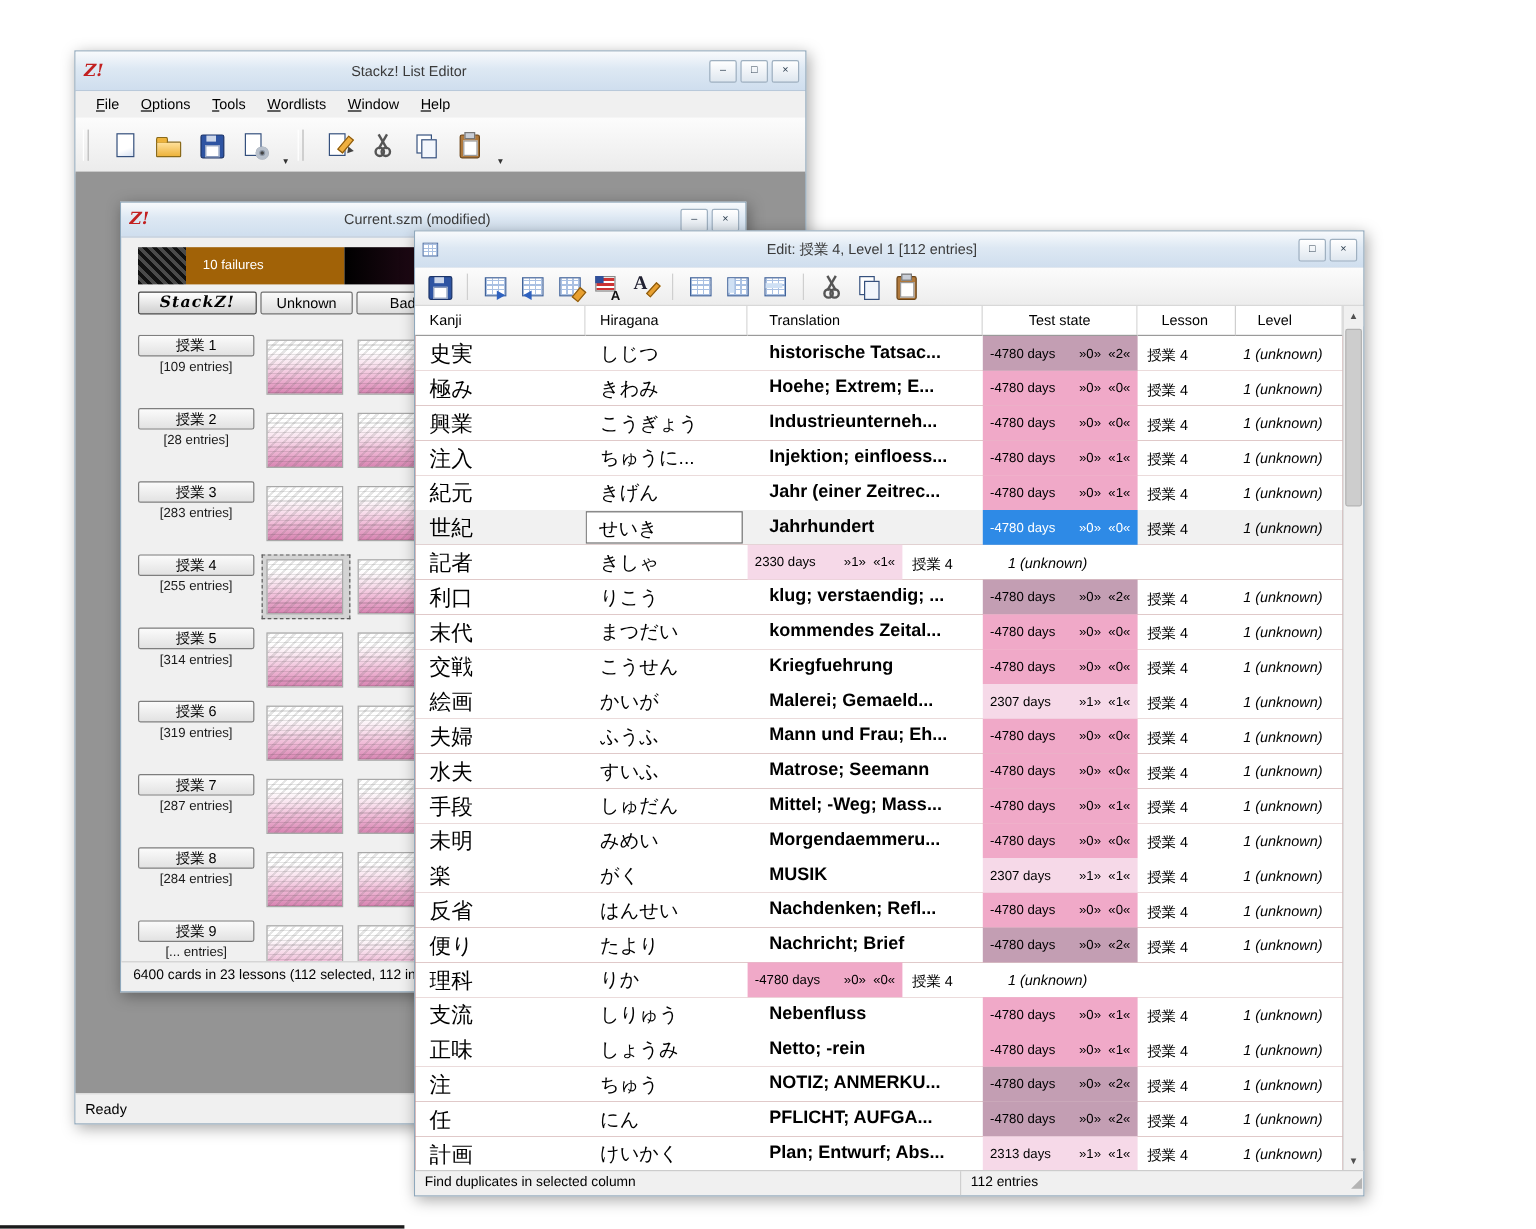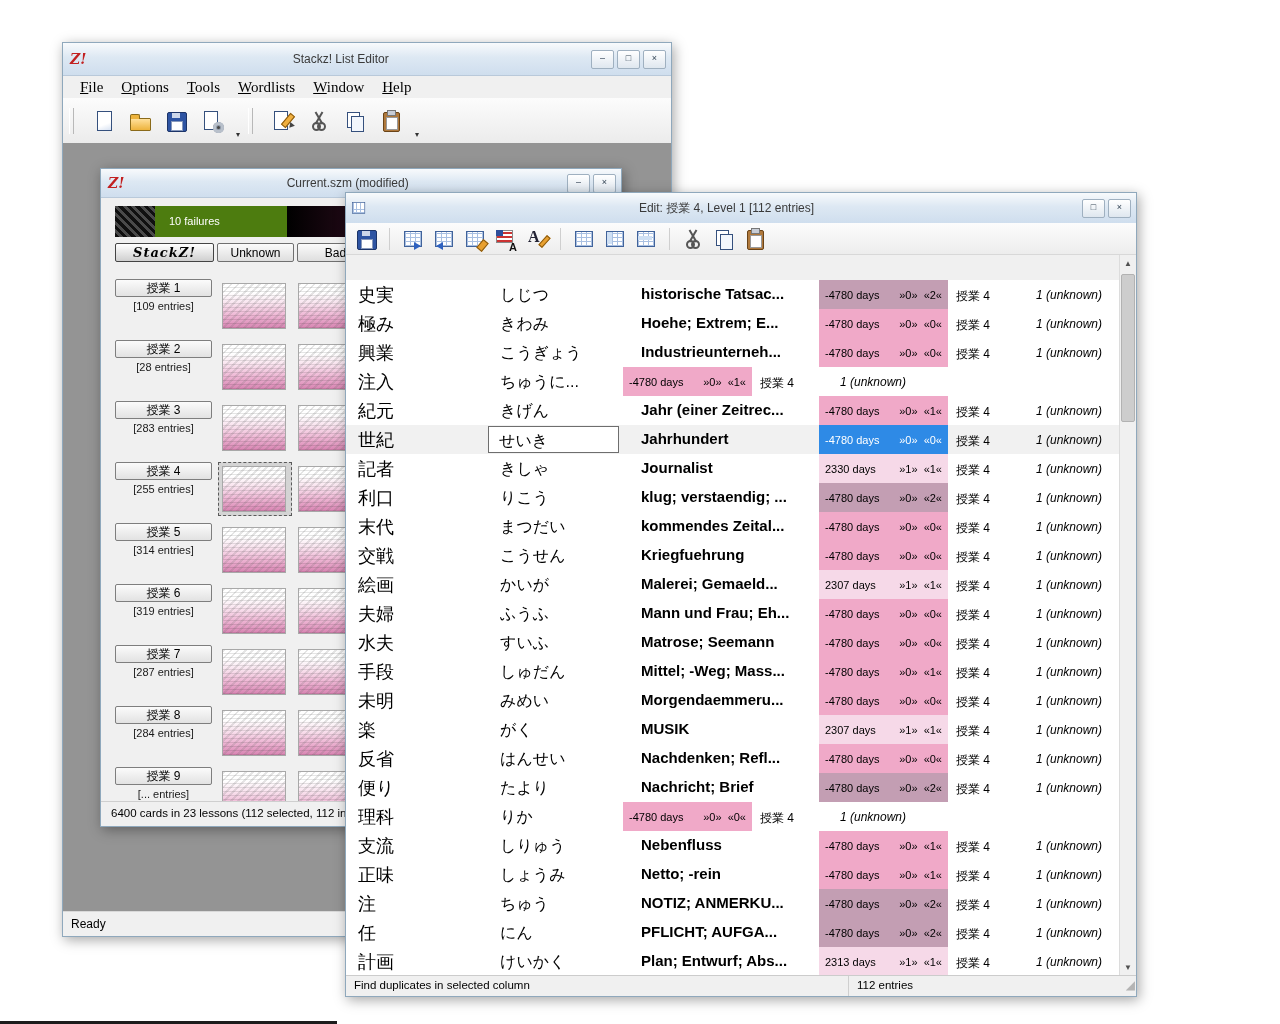--- a/index.html
+++ b/index.html
@@ -82,40 +82,40 @@
     font:bold 11px "Liberation Sans",sans-serif;color:#111;}
   .icon-font-edit::before{content:"A";position:absolute;left:3px;top:1px;
     font:bold 16px "Liberation Serif",serif;color:#223;}
   .icon-font-edit .p1{right:2px;bottom:3px;width:3px;height:11px;background:#e8a030;
     border:1px solid #8a5a10;transform:rotate(42deg);}
 
   
   #main-win{left:62px;top:42px;width:608px;height:893px;}
   #main-win .titlebar{height:32px;}
   #main-menubar{height:22px;display:flex;align-items:center;padding-left:8px;background:#f0f0f0;}
-  .menu-item{padding:11px 9px;font-size:15px;font-family:Liberation Serif, serif;}
+  .menu-item{padding:11px 9px;font-size:12px;}
   #main-toolbar{height:46px;display:flex;align-items:center;background:linear-gradient(#fcfcfc,#ebebeb);
     border-bottom:1px solid #d6d6d6;padding-left:4px;}
   .tgroup{display:flex;align-items:center;gap:12px;padding:4px 4px 4px 2px;height:38px;}
   .tgroup::before{content:"";width:3px;height:26px;border-left:1px solid #fff;
     border-right:1px solid #b8b8b8;margin-right:6px;}
   .tchev{align-self:flex-end;font-size:8px;color:#333;margin:0 2px 1px 0;}
   .tchev::before{content:"▾";}
   #main-client{position:absolute;left:0;right:0;top:100px;bottom:25px;background:#949494;overflow:hidden;}
   #main-status{position:absolute;left:0;right:0;bottom:0;height:25px;background:#f0f0f0;
     border-top:1px solid #d9d9d9;font-size:12px;padding:5px 8px;box-sizing:border-box;}
 
   
   #stack-win{left:100px;top:168px;width:520px;height:657px;}
   #stack-win .titlebar{height:28px;}
   #stack-body{position:absolute;left:0;right:0;top:28px;bottom:0;overflow:hidden;}
   #failures-bar{position:absolute;left:14px;top:9px;width:492px;height:31px;display:flex;}
   #failures-hatch{width:40px;height:100%;
     background:repeating-linear-gradient(45deg,#101010 0 3px,#4a4a4a 3px 6px);}
-  #failures-black{width:132px;height:100%;background:#4d7c0f;color:#fff;font-size:11px;
+  #failures-black{width:132px;height:100%;background:#a16207;color:#fff;font-size:11px;
     line-height:31px;padding-left:14px;box-sizing:border-box;white-space:nowrap;}
   #failures-grad{flex:1;height:100%;
     background:linear-gradient(90deg,#000 0%,#240a18 22%,#5a1438 48%,#a84878 72%,#e8b0cc 90%,#f8e4ee 100%);}
   .btn3d{position:absolute;height:19px;background:linear-gradient(#fbfbfb,#dedede);
     border:1px solid #707070;border-radius:2px;font-size:12px;text-align:center;line-height:18px;
     box-sizing:border-box;}
   #stackz-btn{left:14px;top:46px;width:99px;font-family:"DejaVu Serif",serif;font-style:italic;
     font-weight:bold;letter-spacing:1px;font-size:13px;background:linear-gradient(#fff,#cfcfcf);
     border:1px solid #444;}
   #unknown-btn{left:116px;top:46px;width:77px;}
@@ -169,21 +169,21 @@
   .td.level{width:89px;font-size:12px;padding:8px 0 0 6px;font-style:italic;}
   #vscroll{position:absolute;right:0;top:62px;bottom:20px;width:17px;background:#f0f0f0;
     border-left:1px solid #dcdcdc;box-sizing:border-box;}
   .sb-btn{position:absolute;left:0;right:0;height:17px;text-align:center;font-size:8px;
     color:#505050;line-height:17px;background:#f0f0f0;}
   .sb-up{top:0;}.sb-down{bottom:0;}
   #sb-thumb{position:absolute;left:1px;right:1px;top:19px;height:146px;background:#cdcdcd;
     border:1px solid #b2b2b2;border-radius:2px;}
   #edit-status{position:absolute;left:0;right:0;bottom:0;height:20px;background:#f0f0f0;
     border-top:1px solid #cccccc;display:flex;font-size:11.5px;}
-  #edit-status .left{width:503px;border-right:1px solid #cfcfcf;padding:3px 8px;box-sizing:border-box;
+  #edit-status .left{width:455px;border-right:1px solid #cfcfcf;padding:3px 8px;box-sizing:border-box;
     overflow:hidden;white-space:nowrap;}
   #edit-status .right{flex:1;padding:3px 8px;overflow:hidden;white-space:nowrap;}
   #edit-status .grip{width:16px;text-align:right;color:#b4b4b4;font-size:12px;line-height:18px;
     padding-right:1px;}
 
   #taskbar-edge{position:absolute;left:0;top:1021px;width:337px;height:3px;background:#1c1c1c;}
 </style>
 </head>
 <body>
 
@@ -404,20 +404,28 @@
       </span>
       <span class="icon icon-copy">
         <i class="p1"></i>
         <i class="p2"></i>
       </span>
       <span class="icon icon-paste">
         <i class="p1"></i>
         <i class="p2"></i>
       </span>
     </div>
+  <div id="table-header">
+      <div class="th c0">Kanji</div>
+      <div class="th c1">Hiragana</div>
+      <div class="th c2">Translation</div>
+      <div class="th c3">Test state</div>
+      <div class="th c4">Lesson</div>
+      <div class="th c5">Level</div>
+    </div>
   <div id="table-body">
       <div class="tr">
         <div class="td kanji">史実</div>
         <div class="td hira">しじつ</div>
         <div class="td trans">historische Tatsac...</div>
         <div class="td test" style="background: rgb(195, 158, 179);">
           <span>-4780 days</span>
           <span>»0»  «2«</span>
         </div>
         <div class="td lesson">授業 4</div>
@@ -441,20 +449,21 @@
         <div class="td test" style="background: rgb(240, 169, 200);">
           <span>-4780 days</span>
           <span>»0»  «0«</span>
         </div>
         <div class="td lesson">授業 4</div>
         <div class="td level">1 (unknown)</div>
       </div>
       <div class="tr">
         <div class="td kanji">注入</div>
         <div class="td hira">ちゅうに...</div>
+        <div class="td trans">Injektion; einfloess...</div>
         <div class="td test" style="background: rgb(240, 169, 200);">
           <span>-4780 days</span>
           <span>»0»  «1«</span>
         </div>
         <div class="td lesson">授業 4</div>
         <div class="td level">1 (unknown)</div>
       </div>
       <div class="tr">
         <div class="td kanji">紀元</div>
         <div class="td hira">きげん</div>
@@ -475,21 +484,20 @@
         <div class="td test" style="background: rgb(46, 138, 230); color: rgb(255, 255, 255);">
           <span>-4780 days</span>
           <span>»0»  «0«</span>
         </div>
         <div class="td lesson">授業 4</div>
         <div class="td level">1 (unknown)</div>
       </div>
       <div class="tr">
         <div class="td kanji">記者</div>
         <div class="td hira">きしゃ</div>
-        <div class="td trans">Journalist</div>
         <div class="td test" style="background: rgb(246, 217, 232);">
           <span>2330 days</span>
           <span>»1»  «1«</span>
         </div>
         <div class="td lesson">授業 4</div>
         <div class="td level">1 (unknown)</div>
       </div>
       <div class="tr">
         <div class="td kanji">利口</div>
         <div class="td hira">りこう</div>

